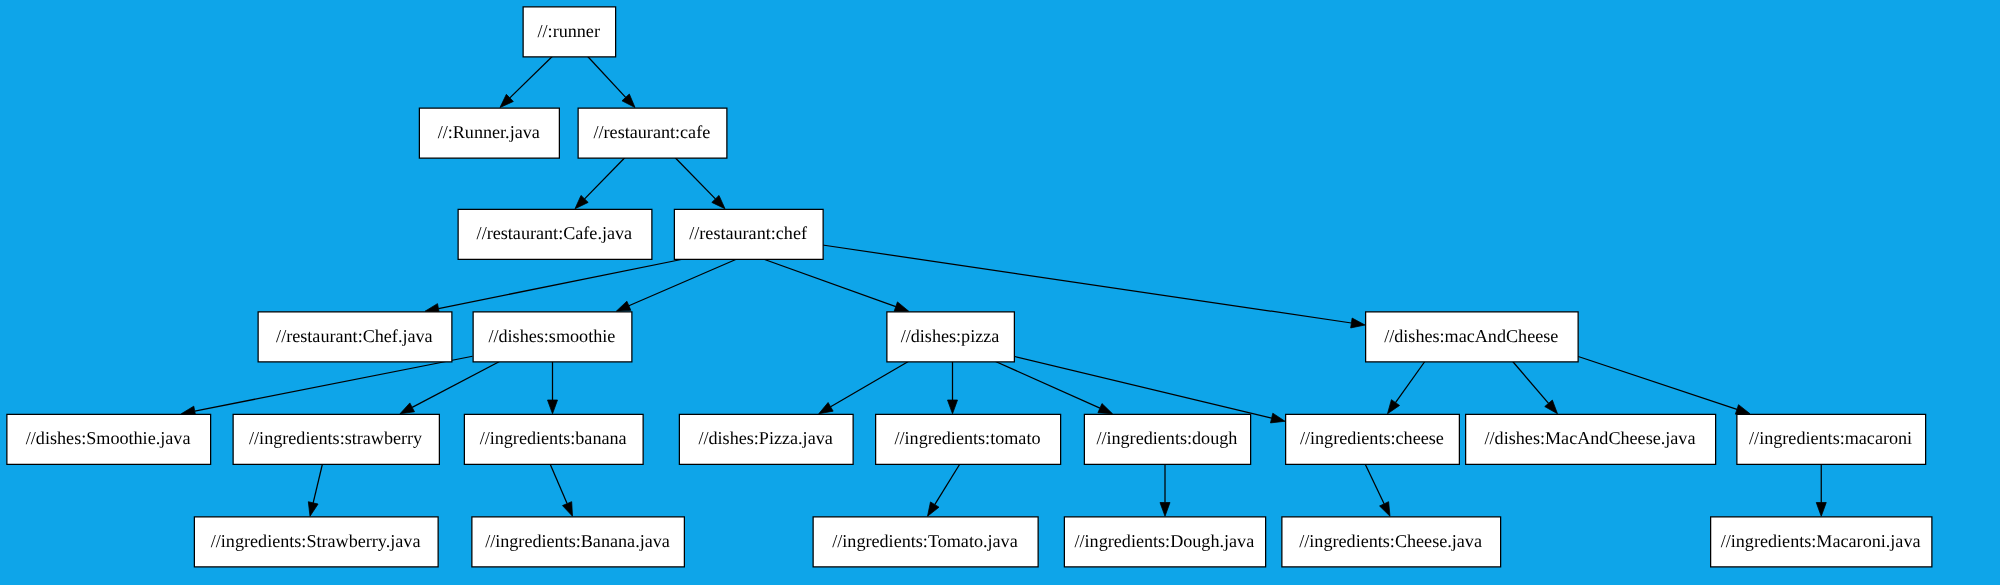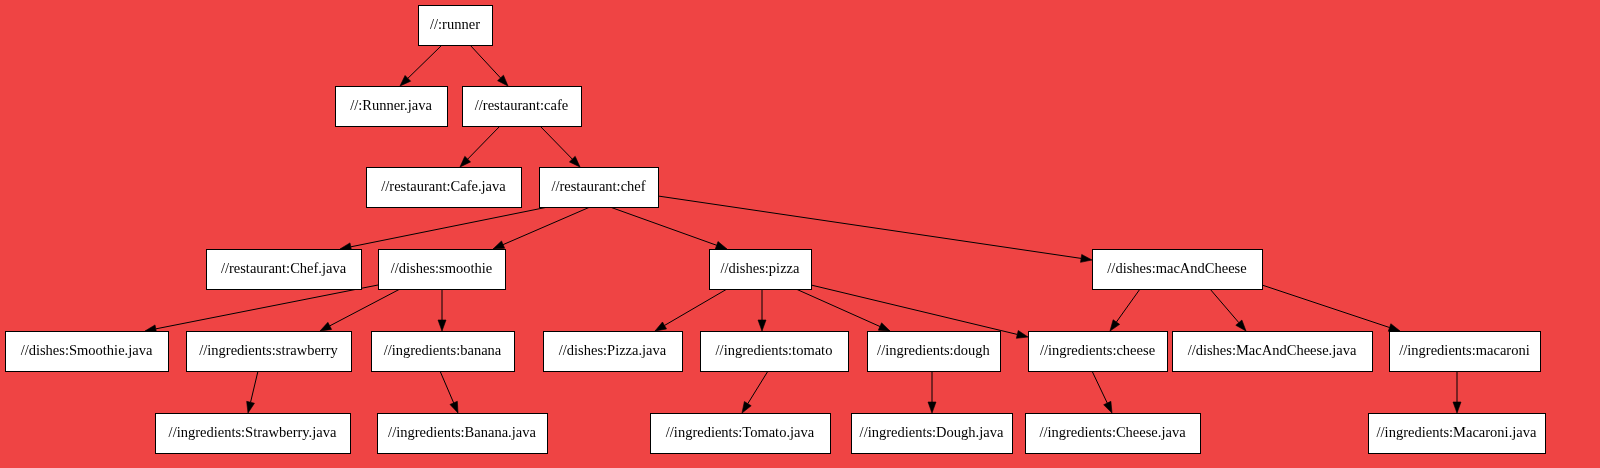--- a/index.html
+++ b/index.html
@@ -4,21 +4,21 @@
 <style>
   html, body {
     margin: 0;
     padding: 0;
     background: #ffffff;
   }
   #graph-root {
     position: relative;
     width: 1600px;
     height: 468px;
-    background: #ef4444;
+    background: #0ea5e9;
     font-family: "Liberation Serif", "DejaVu Serif", serif;
     overflow: hidden;
   }
   #graph-svg {
     position: absolute;
     left: 0;
     top: 0;
     width: 1600px;
     height: 468px;
   }

